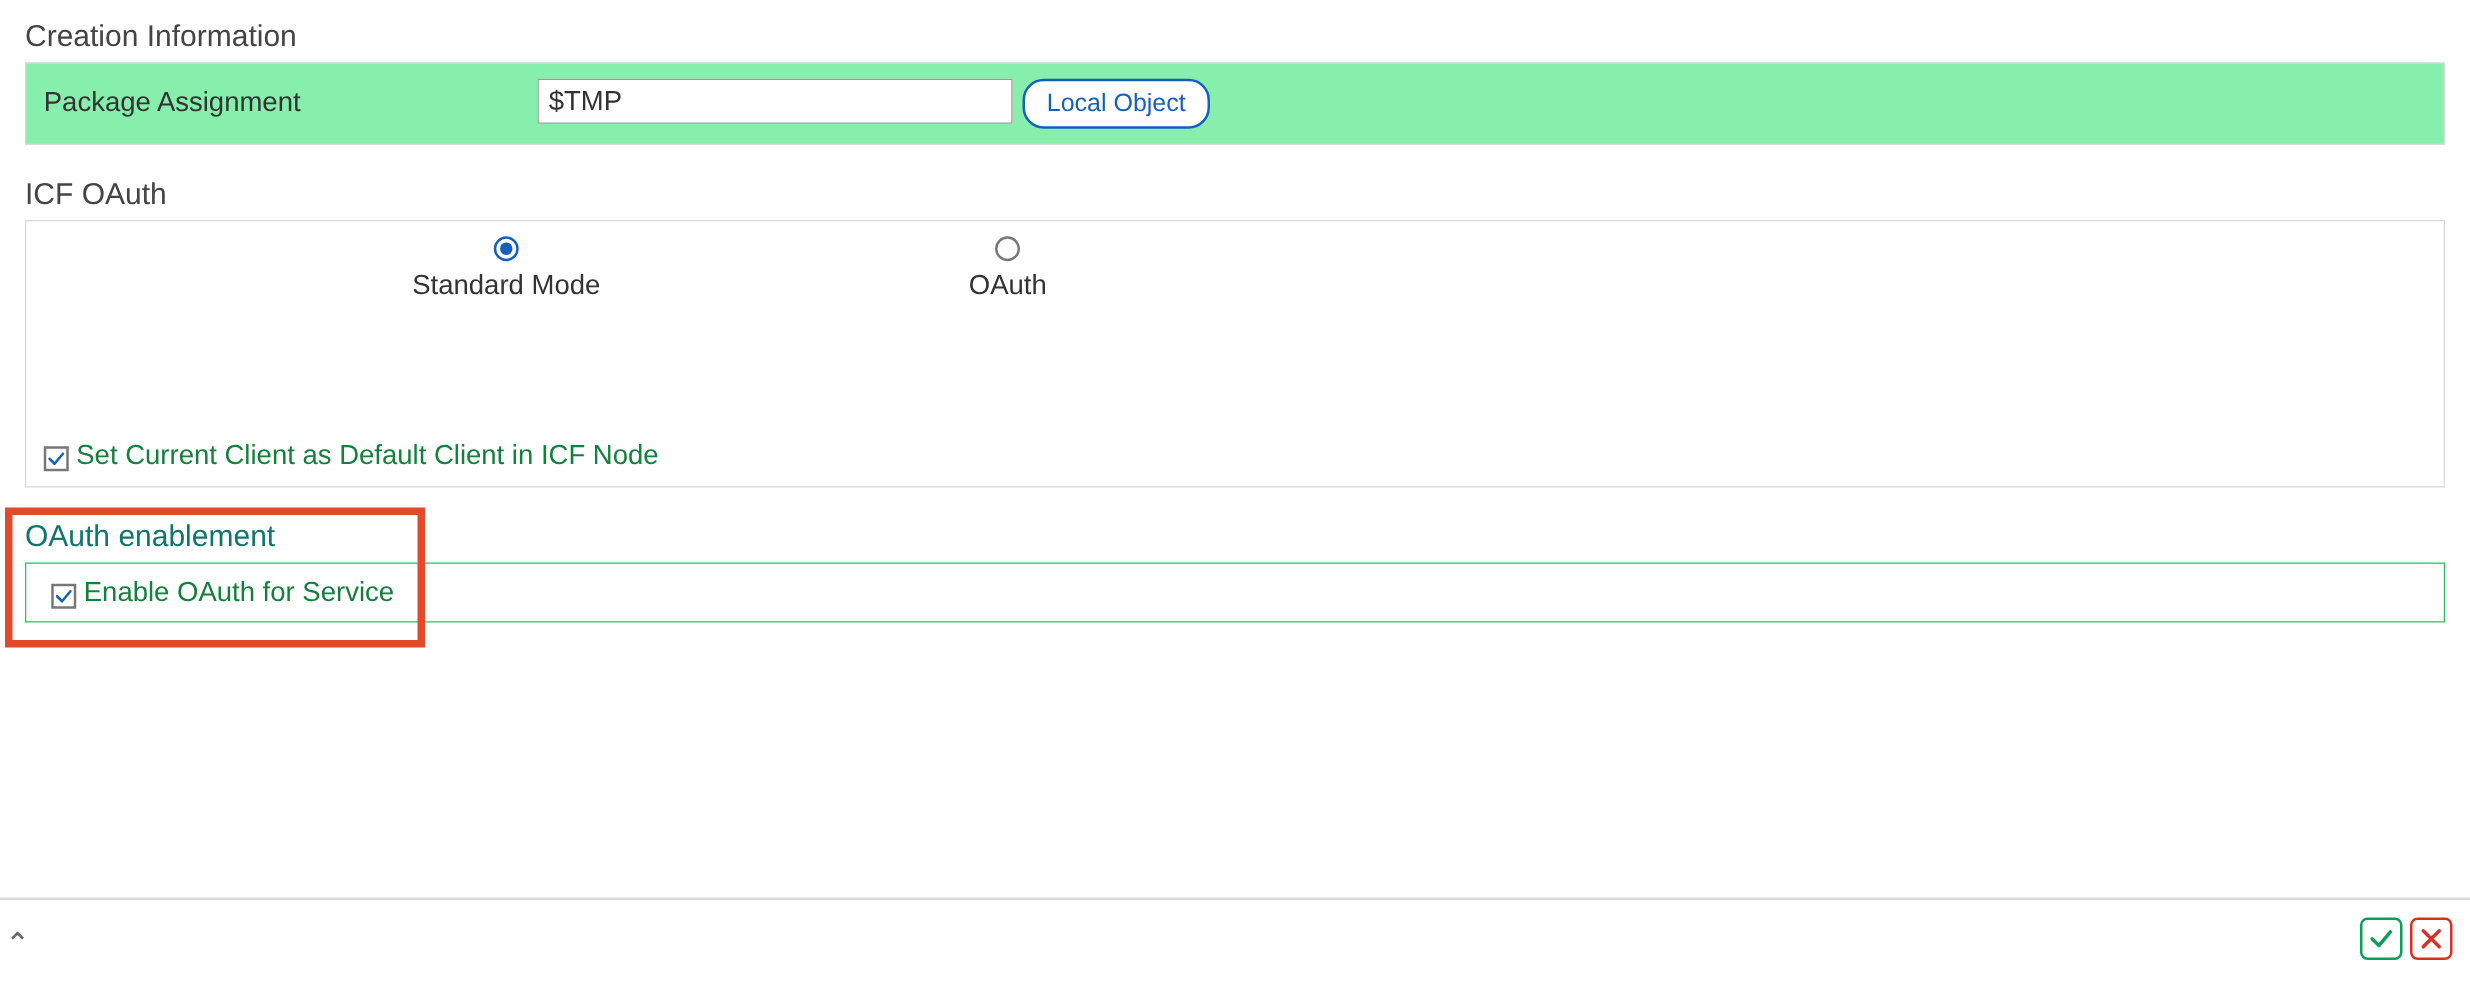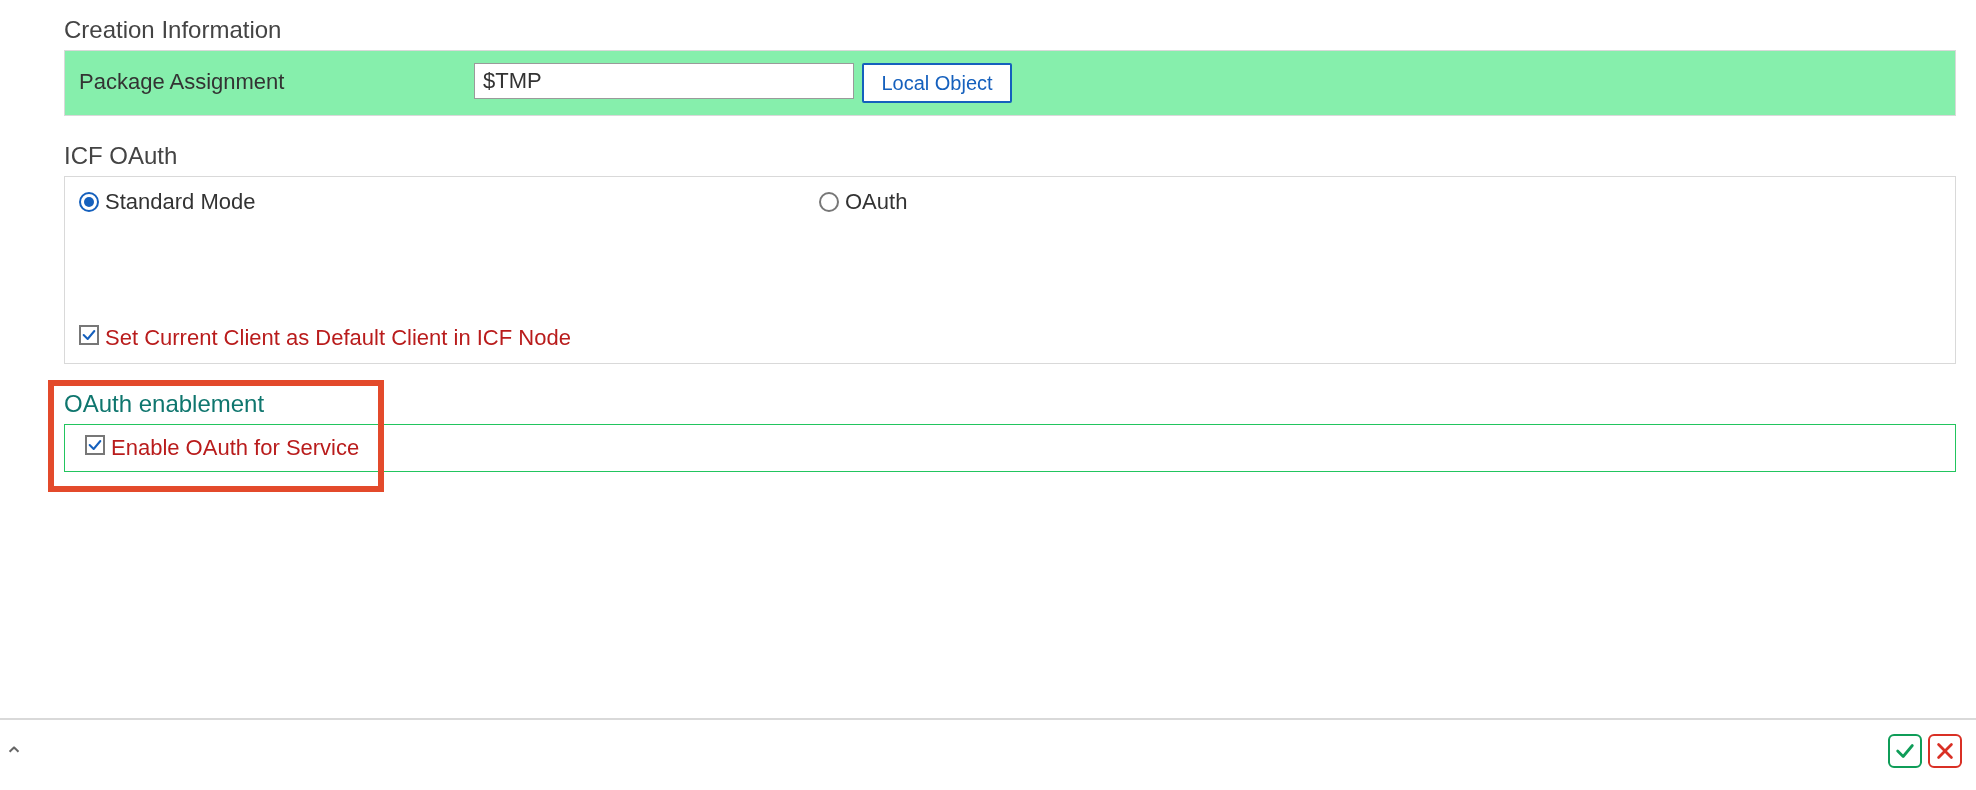--- a/index.html
+++ b/index.html
@@ -9,21 +9,20 @@
     height: 790px;
     background: #ffffff;
     font-family: Arial, Helvetica, sans-serif;
     font-size: 22px;
     color: #333333;
     overflow: hidden;
   }
   .page {
     padding: 10px 20px 0 20px;
     box-sizing: border-box;
-    margin-left: 44px;
   }
   .section-title {
     font-size: 24px;
     color: #444444;
     margin: 6px 0 6px 0;
   }
   .section-box {
     border: 1px solid #d9d9d9;
     background: #86efac;
     padding: 12px 14px;
@@ -51,21 +50,21 @@
     font-size: 22px;
     padding: 0 8px;
     box-sizing: border-box;
     color: #333;
     background: #fff;
   }
   .btn-secondary {
     height: 40px;
     width: 150px;
     border: 2px solid #1560bd;
-    border-radius: 2px;
+    border-radius: 17px;
     background: #ffffff;
     color: #1560bd;
     font-size: 20px;
     cursor: pointer;
     display: inline-flex;
     align-items: center;
     justify-content: center;
   }
   
   .icf-box {
@@ -78,20 +77,21 @@
     align-items: center;
     gap: 0;
     margin-bottom: 110px;
   }
   .radio-item {
     display: flex;
     align-items: center;
     gap: 6px;
     font-size: 22px;
     color: #333;
+    flex-direction: column;
   }
   .radio-item.first { width: 740px; }
   .radio-outer {
     width: 20px; height: 20px;
     border: 2px solid #777;
     border-radius: 50%;
     display: inline-flex;
     align-items: center;
     justify-content: center;
     box-sizing: border-box;
@@ -99,24 +99,24 @@
   .radio-outer.selected {
     border-color: #1560bd;
   }
   .radio-inner {
     width: 10px; height: 10px;
     border-radius: 50%;
     background: #1560bd;
   }
   .checkbox-row {
     display: flex;
-    align-items: flex-start;
+    align-items: flex-end;
     gap: 6px;
     font-size: 22px;
-    color: #b91c1c;
+    color: #15803d;
   }
   .check-outer {
     width: 20px; height: 20px;
     border: 2px solid #777;
     box-sizing: border-box;
     display: inline-flex;
     align-items: center;
     justify-content: center;
     background: #fff;
   }

